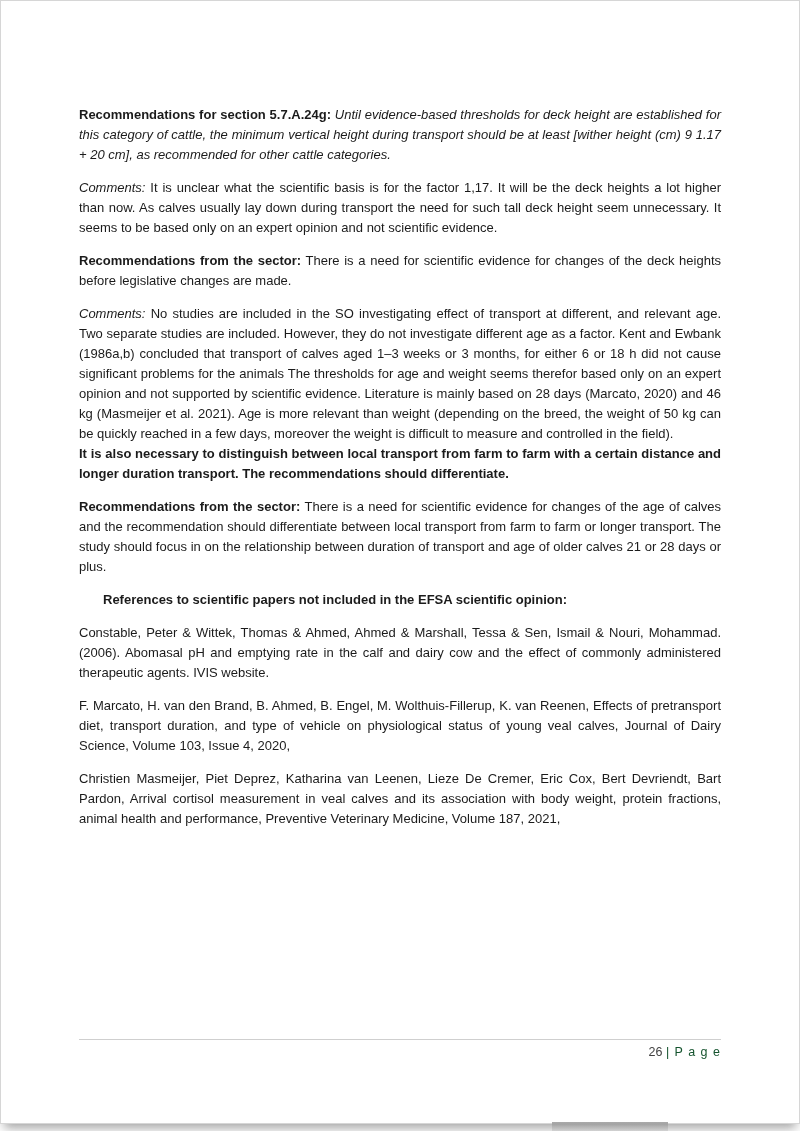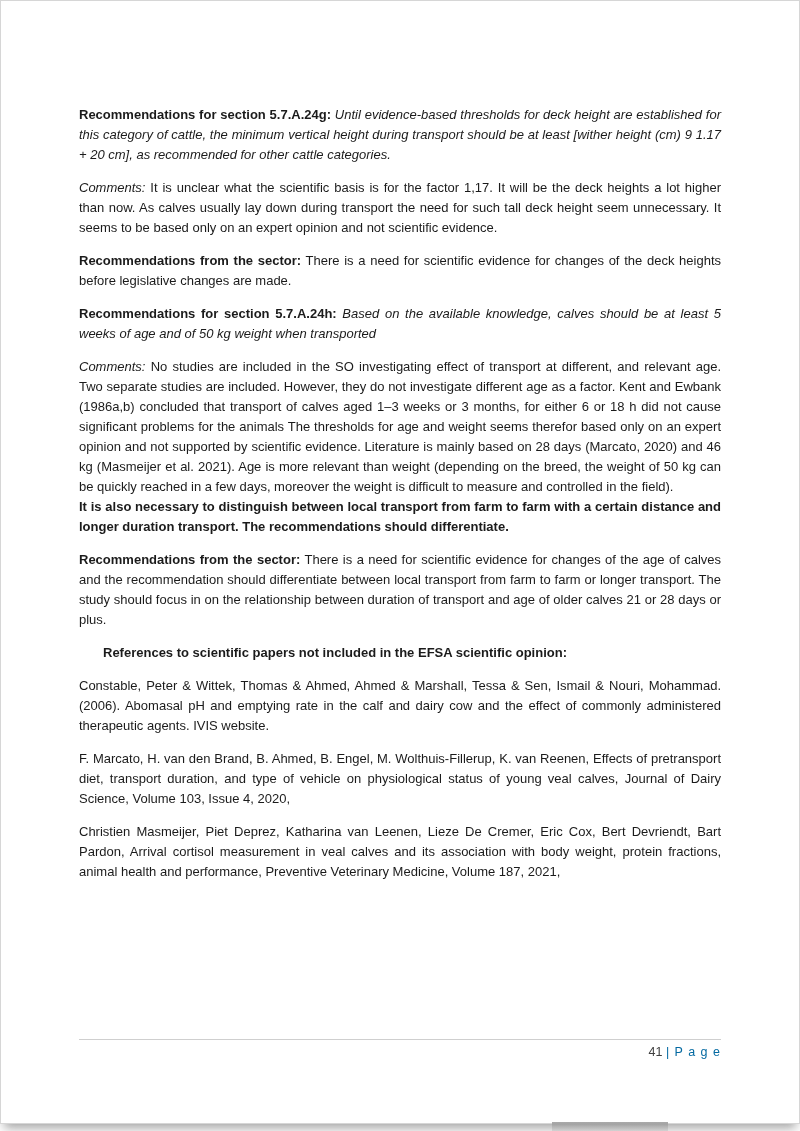--- a/index.html
+++ b/index.html
@@ -28,21 +28,21 @@
   .gap-xl { margin-top: 40px; }
   .ref-heading { font-weight: bold; text-align: left; }
   .footer {
     position: absolute; left: 78px; right: 78px; bottom: 64px;
     border-top: 1px solid #cfcfcf;
     padding-top: 5px;
     text-align: right;
     font-size: 12.5px;
   }
   .footer .num { color: #3f3f3f; }
-  .footer .word { color: #0369a1; letter-spacing: 1px; }
+  .footer .word { color: #14532d; letter-spacing: 1px; }
   .next-page-shadow {
     position: absolute; bottom: 0; left: 552px; width: 116px; height: 9px;
     background: linear-gradient(to bottom, #8f8f8f, #cdcdcd);
     opacity: 0.8;
   }
 </style>
 </head>
 <body>
 
 <div class="page">
@@ -56,24 +56,20 @@
     <p class="para">
       <span class="italic">Comments:</span>
       <span>It is unclear what the scientific basis is for the factor 1,17. It will be the deck heights a lot higher than now. As calves usually lay down during transport the need for such tall deck height seem unnecessary. It seems to be based only on an expert opinion and not scientific evidence.</span>
     </p>
 
     <p class="para">
       <span class="bold">Recommendations from the sector:</span>
       <span>There is a need for scientific evidence for changes of the deck heights before legislative changes are made.</span>
     </p>
 
-    <p class="para gap-lg">
-      <span class="bold">Recommendations for section 5.7.A.24h:</span>
-      <span class="italic">Based on the available knowledge, calves should be at least 5 weeks of age and of 50 kg weight when transported</span>
-    </p>
 
     <p class="para">
       <span class="italic">Comments:</span>
       <span>No studies are included in the SO investigating effect of transport at different, and relevant age. Two separate studies are included. However, they do not investigate different age as a factor. Kent and Ewbank (1986a,b) concluded that transport of calves aged 1–3 weeks or 3 months, for either 6 or 18 h did not cause significant problems for the animals The thresholds for age and weight seems therefor based only on an expert opinion and not supported by scientific evidence. Literature is mainly based on 28 days (Marcato, 2020) and 46 kg (Masmeijer et al. 2021).  Age is more relevant than weight (depending on the breed, the weight of 50 kg can be quickly reached in a few days, moreover the weight is difficult to measure and controlled in the field).</span>
       <span class="block">It is also necessary to distinguish between local transport from farm to farm with a certain distance and longer duration transport. The recommendations should differentiate.</span>
     </p>
 
     <p class="para">
       <span class="bold">Recommendations from the sector:</span>
       <span>There is a need for scientific evidence for changes of the age of calves and the recommendation should differentiate between local transport from farm to farm or longer transport. The study should focus in on the relationship between duration of transport and age of older calves 21 or 28 days or plus.</span>
@@ -83,18 +79,18 @@
 
     <p class="para">Constable, Peter &amp; Wittek, Thomas &amp; Ahmed, Ahmed &amp; Marshall, Tessa &amp; Sen, Ismail &amp; Nouri, Mohammad. (2006). Abomasal pH and emptying rate in the calf and dairy cow and the effect of commonly administered therapeutic agents. IVIS website.</p>
 
     <p class="para">F. Marcato, H. van den Brand, B. Ahmed, B. Engel, M. Wolthuis-Fillerup, K. van Reenen, Effects of pretransport diet, transport duration, and type of vehicle on physiological status of young veal calves, Journal of Dairy Science, Volume 103, Issue 4, 2020,</p>
 
     <p class="para gap-xl">Christien Masmeijer, Piet Deprez, Katharina van Leenen, Lieze De Cremer, Eric Cox, Bert Devriendt, Bart Pardon, Arrival cortisol measurement in veal calves and its association with body weight, protein fractions, animal health and performance, Preventive Veterinary Medicine, Volume 187, 2021,</p>
 
   </div>
 
   <div class="footer">
-    <span class="num">41</span>
+    <span class="num">26</span>
     <span class="word">| P a g e</span>
   </div>
 </div>
 
 <div class="next-page-shadow"></div>
 
 </body></html>

